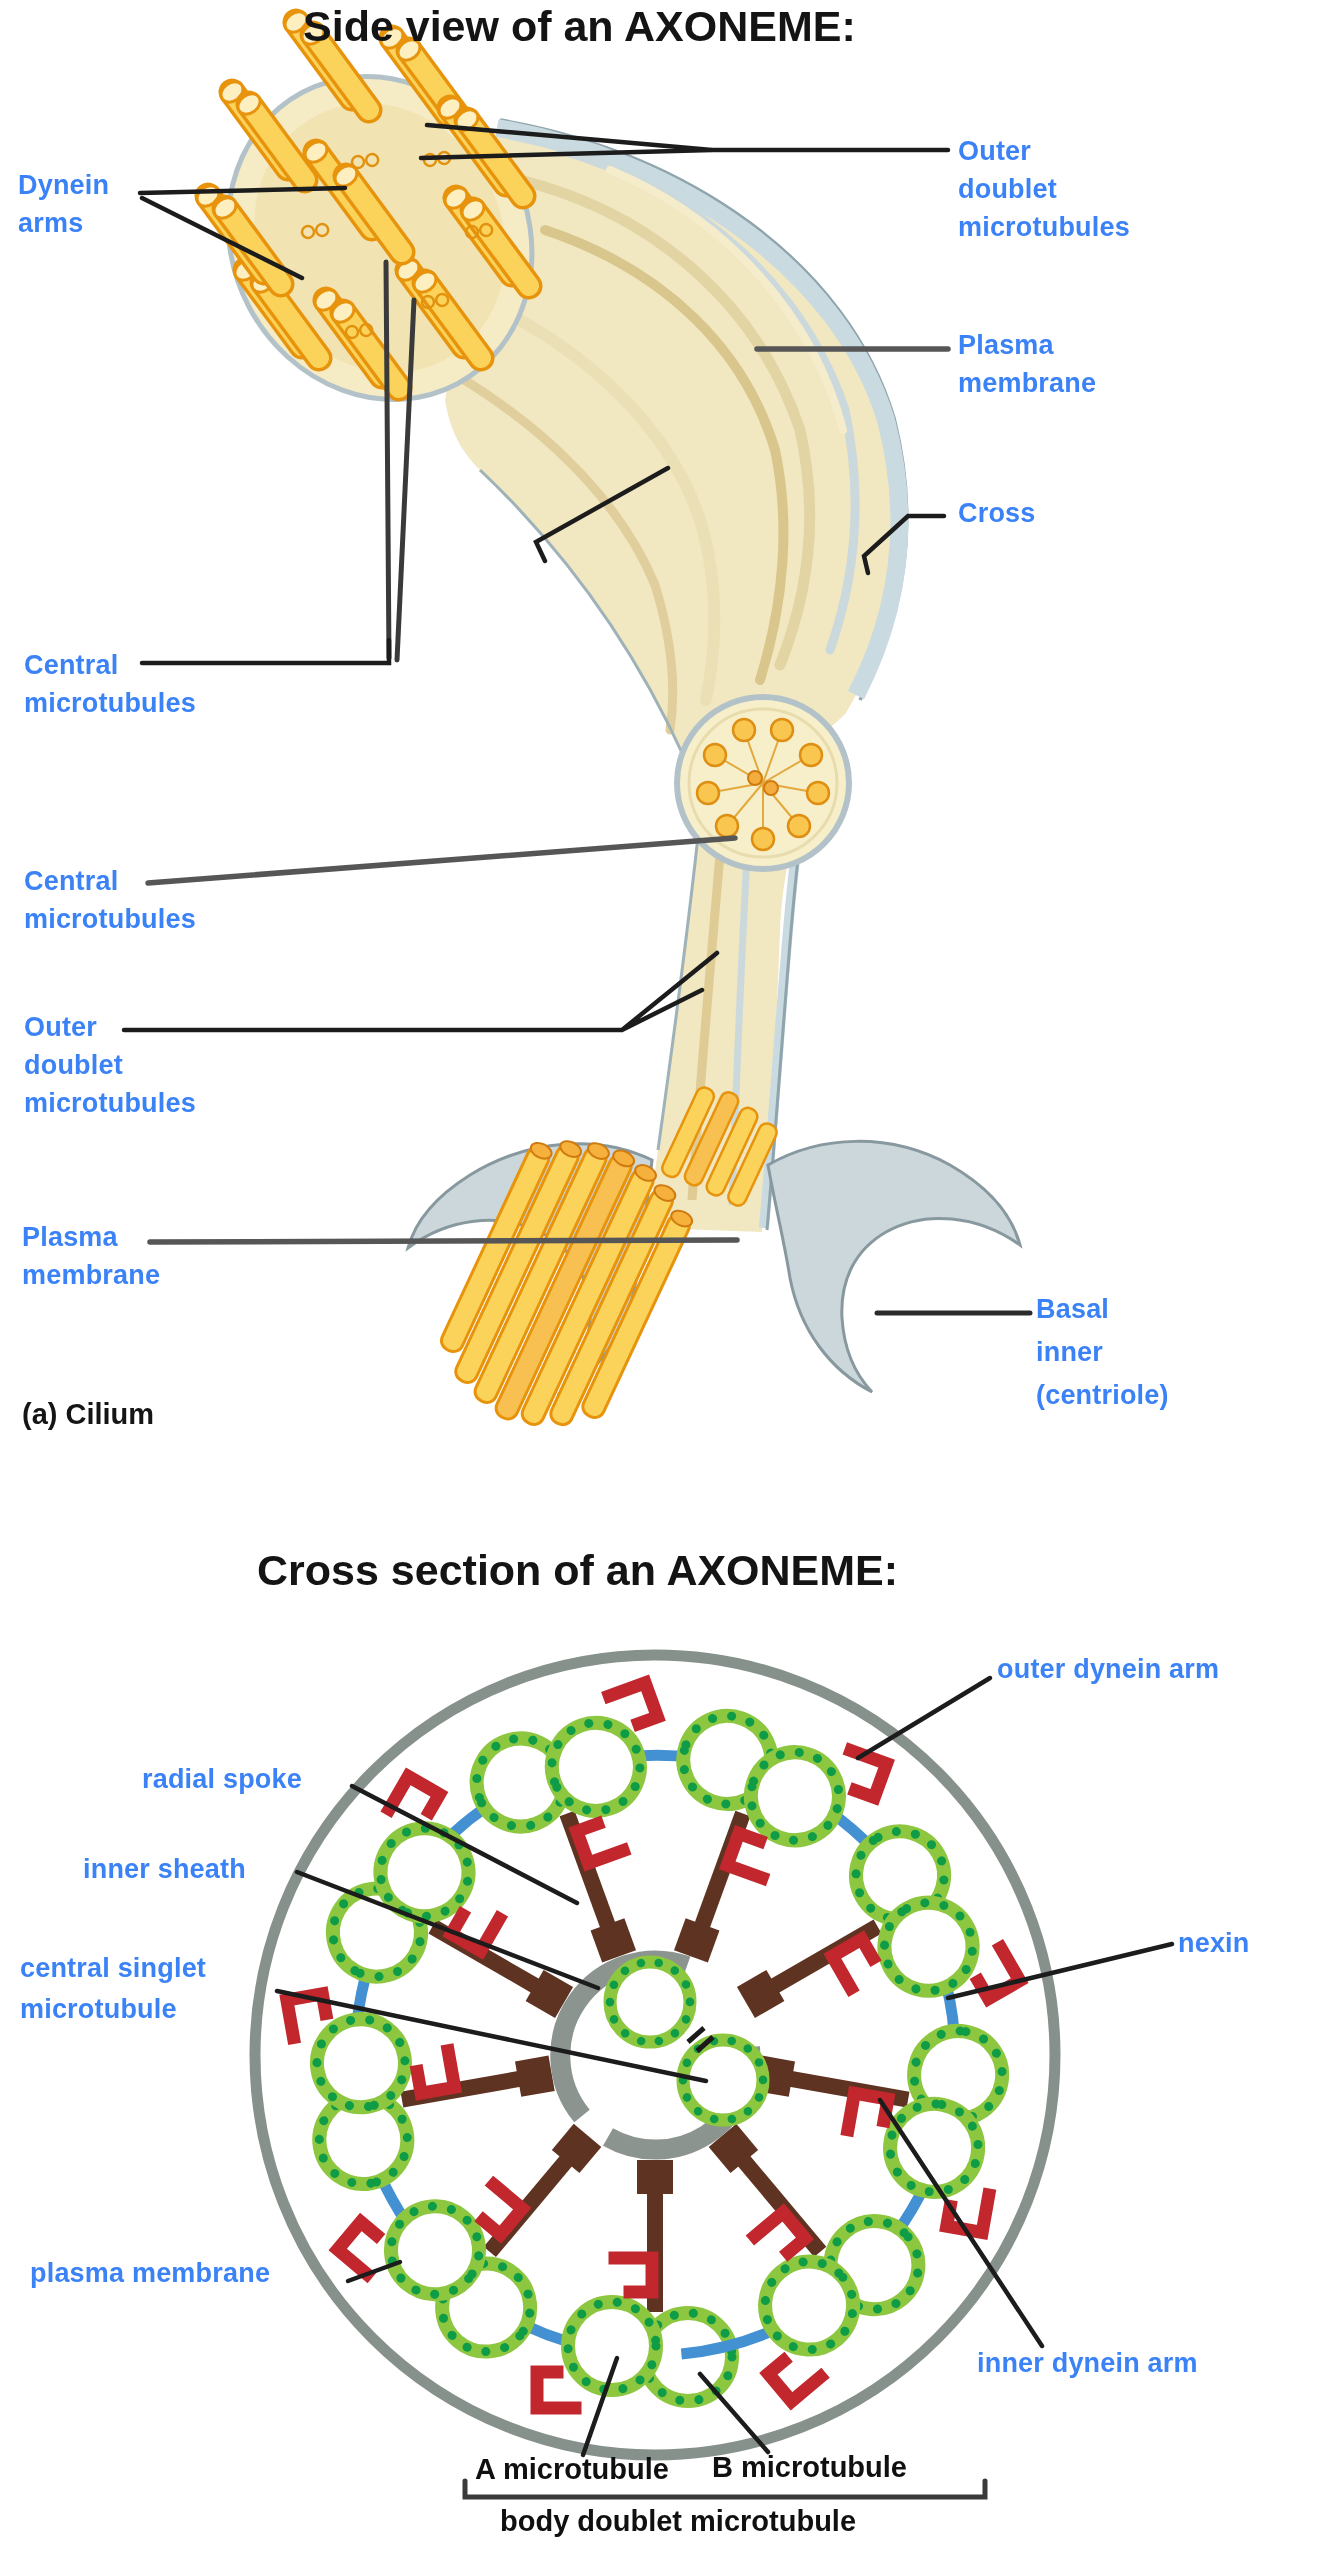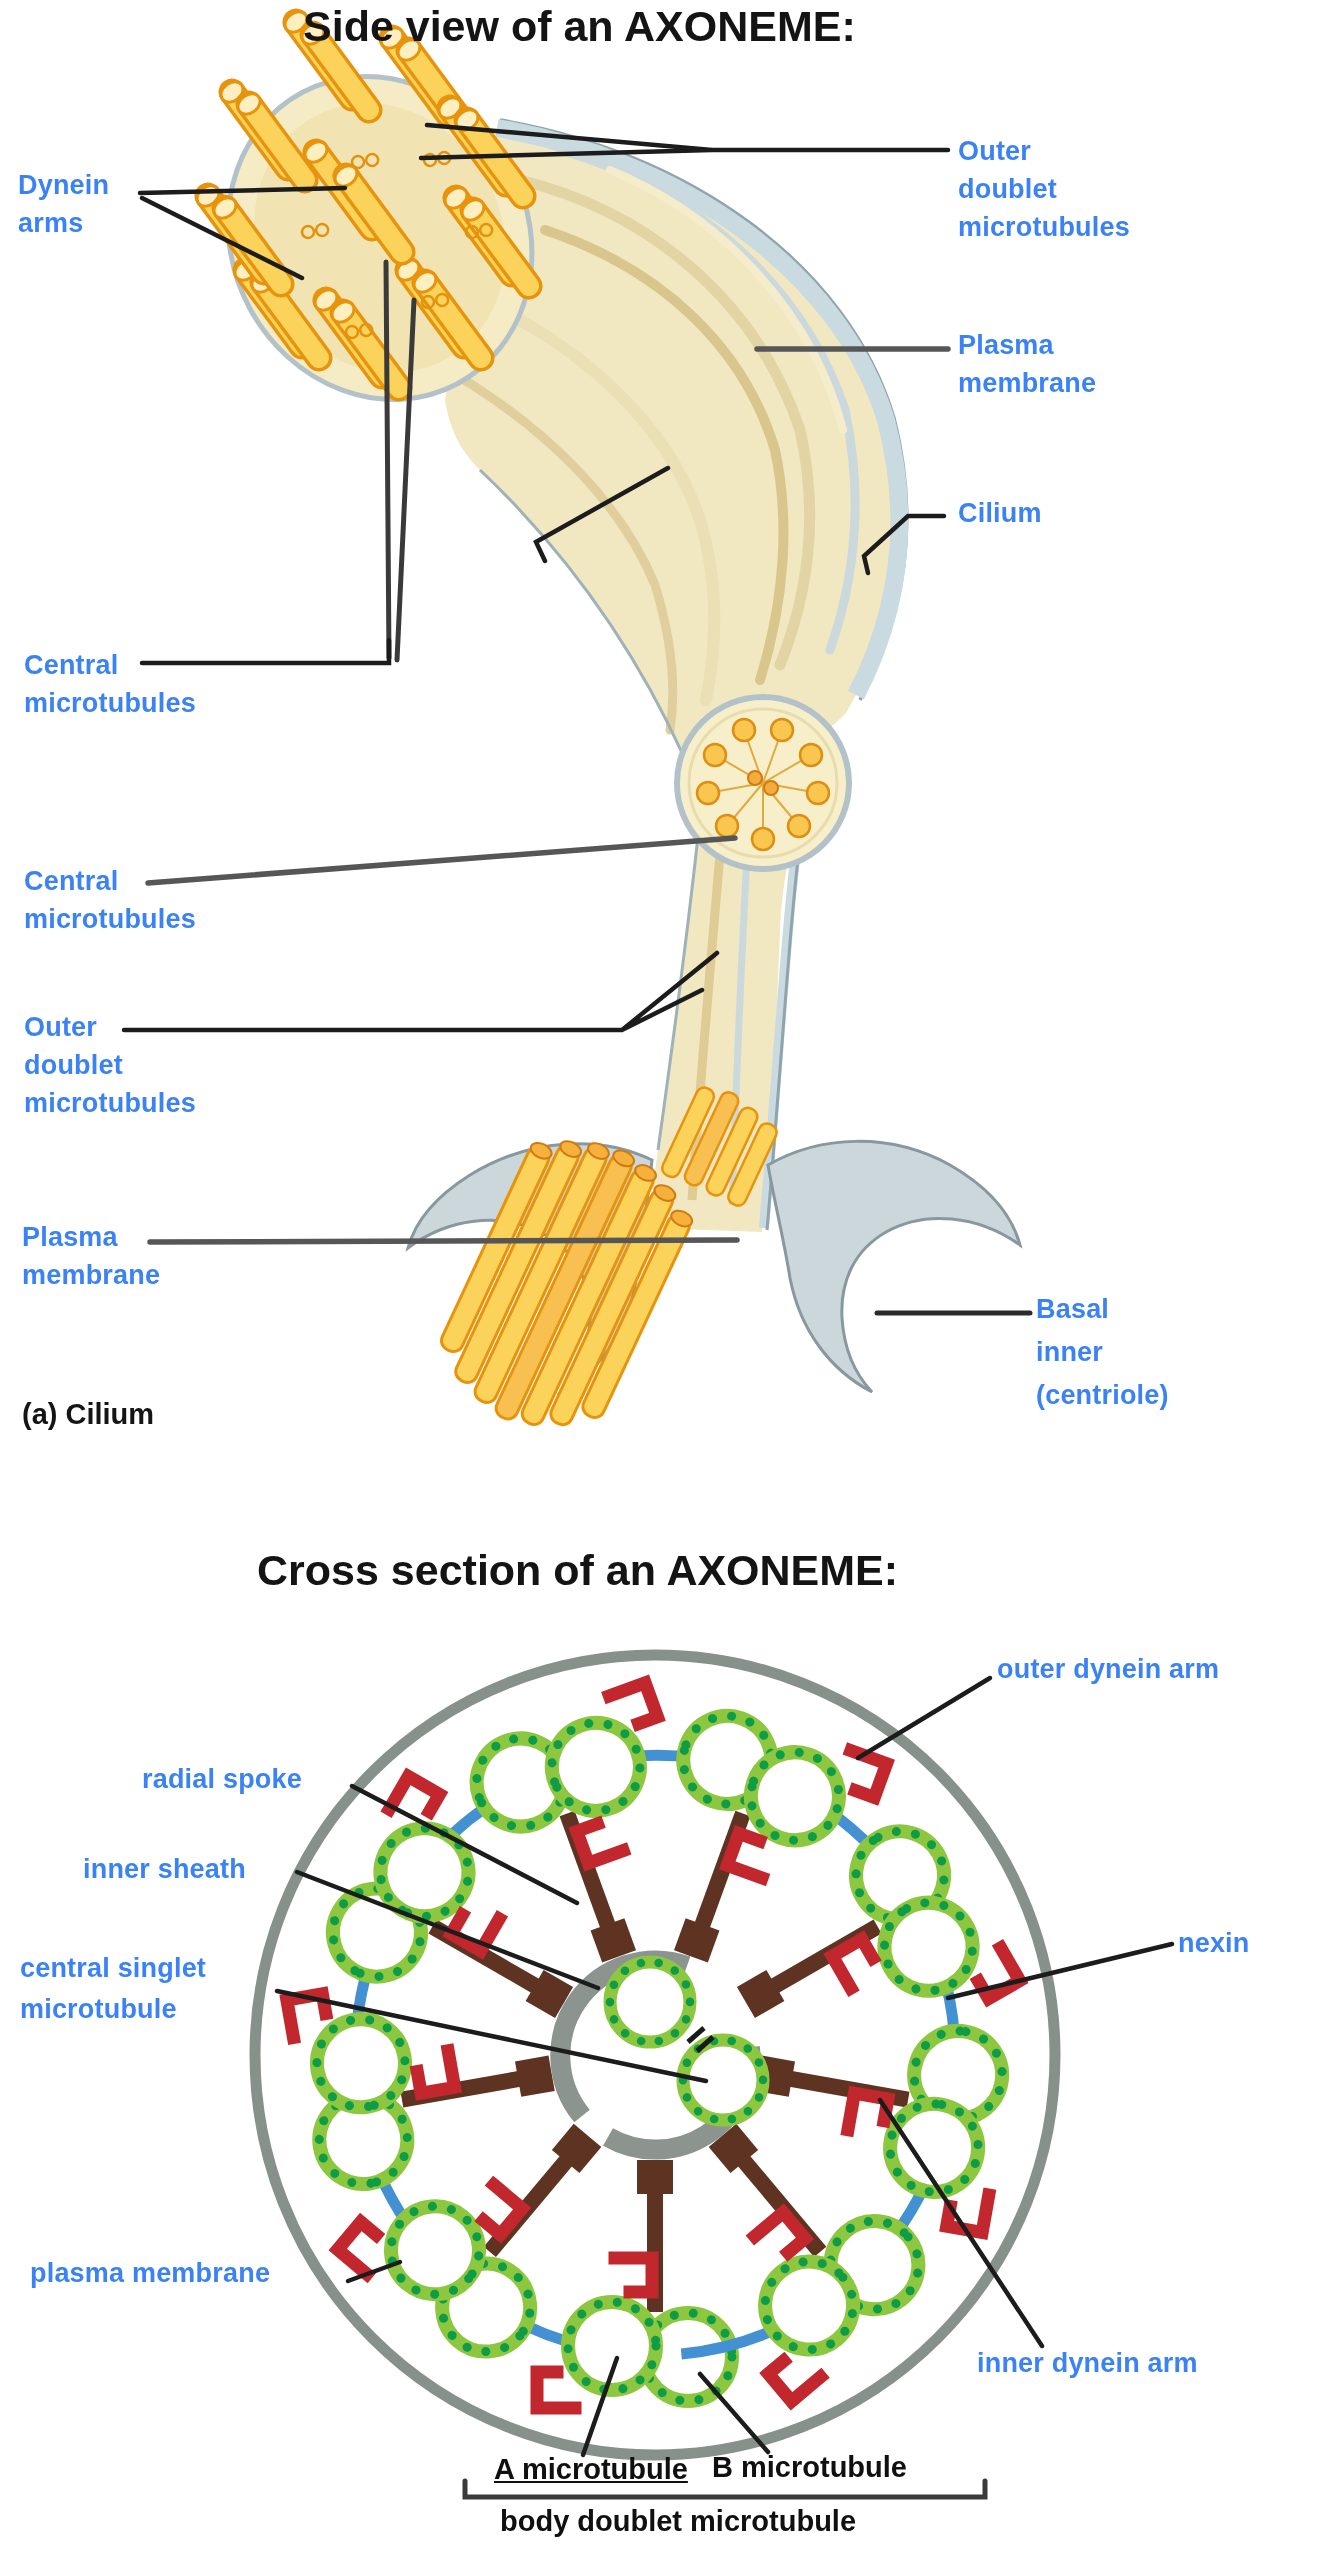--- a/index.html
+++ b/index.html
@@ -250,21 +250,21 @@
 
   <div class="title" style="left:303px;top:2px;">Side view of an AXONEME:</div>
 
   <div class="lbl" style="left:18px;top:166px;">Dynein
 arms</div>
   <div class="lbl" style="left:958px;top:132px;">Outer
 doublet
 microtubules</div>
   <div class="lbl" style="left:958px;top:326px;">Plasma
 membrane</div>
-  <div class="lbl" style="left:958px;top:494px;">Cilium</div>
+  <div class="lbl" style="left:958px;top:494px;">Cross</div>
   <div class="lbl" style="left:24px;top:646px;">Central
 microtubules</div>
   <div class="lbl" style="left:24px;top:862px;">Central
 microtubules</div>
   <div class="lbl" style="left:24px;top:1008px;">Outer
 doublet
 microtubules</div>
   <div class="lbl" style="left:22px;top:1218px;">Plasma
 membrane</div>
   <div class="caption" style="left:22px;top:1398px;">(a) Cilium</div>
@@ -275,16 +275,16 @@
   <div class="title" style="left:257px;top:1546px;">Cross section of an AXONEME:</div>
 
   <div class="lbl" style="left:142px;top:1760px;">radial spoke</div>
   <div class="lbl" style="left:83px;top:1850px;">inner sheath</div>
   <div class="lbl" style="left:20px;top:1948px;line-height:41px;">central singlet
 microtubule</div>
   <div class="lbl" style="left:30px;top:2254px;">plasma membrane</div>
   <div class="lbl" style="left:997px;top:1650px;">outer dynein arm</div>
   <div class="lbl" style="left:1178px;top:1924px;">nexin</div>
   <div class="lbl" style="left:977px;top:2344px;">inner dynein arm</div>
-  <div class="lbl-b" style="left:494px;top:2452px;text-decoration:underline;">A microtubule</div>
+  <div class="lbl-b" style="left:475px;top:2452px;">A microtubule</div>
   <div class="lbl-b" style="left:712px;top:2450px;">B microtubule</div>
   <div class="lbl-b" style="left:500px;top:2504px;">body doublet microtubule</div>
 </div>
 
 </body></html>

